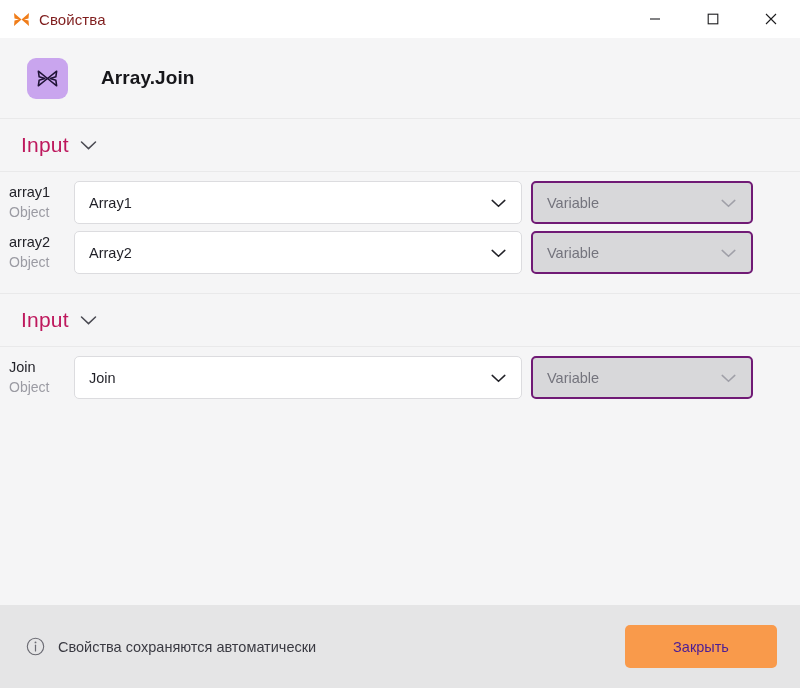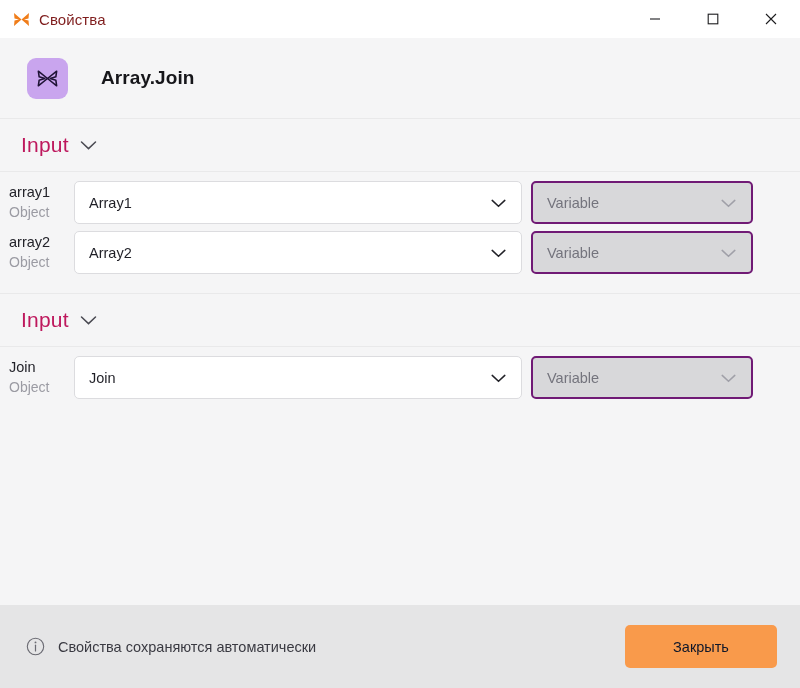--- a/index.html
+++ b/index.html
@@ -188,21 +188,21 @@
     color: #3a3a42;
   }
   .close-btn {
     margin-left: auto;
     width: 152px; height: 43px;
     background: #f99a4b;
     border: none;
     border-radius: 5px;
     font-family: "Liberation Sans", sans-serif;
     font-size: 14.5px;
-    color: #0f172a;
+    color: #4c1d95;
     cursor: pointer;
   }
 </style>
 </head>
 <body>
 
 <div class="titlebar">
   <div class="titlebar-left">
     <span class="app-glyph">
       <svg class="app-glyph" viewBox="0 0 17 17">

